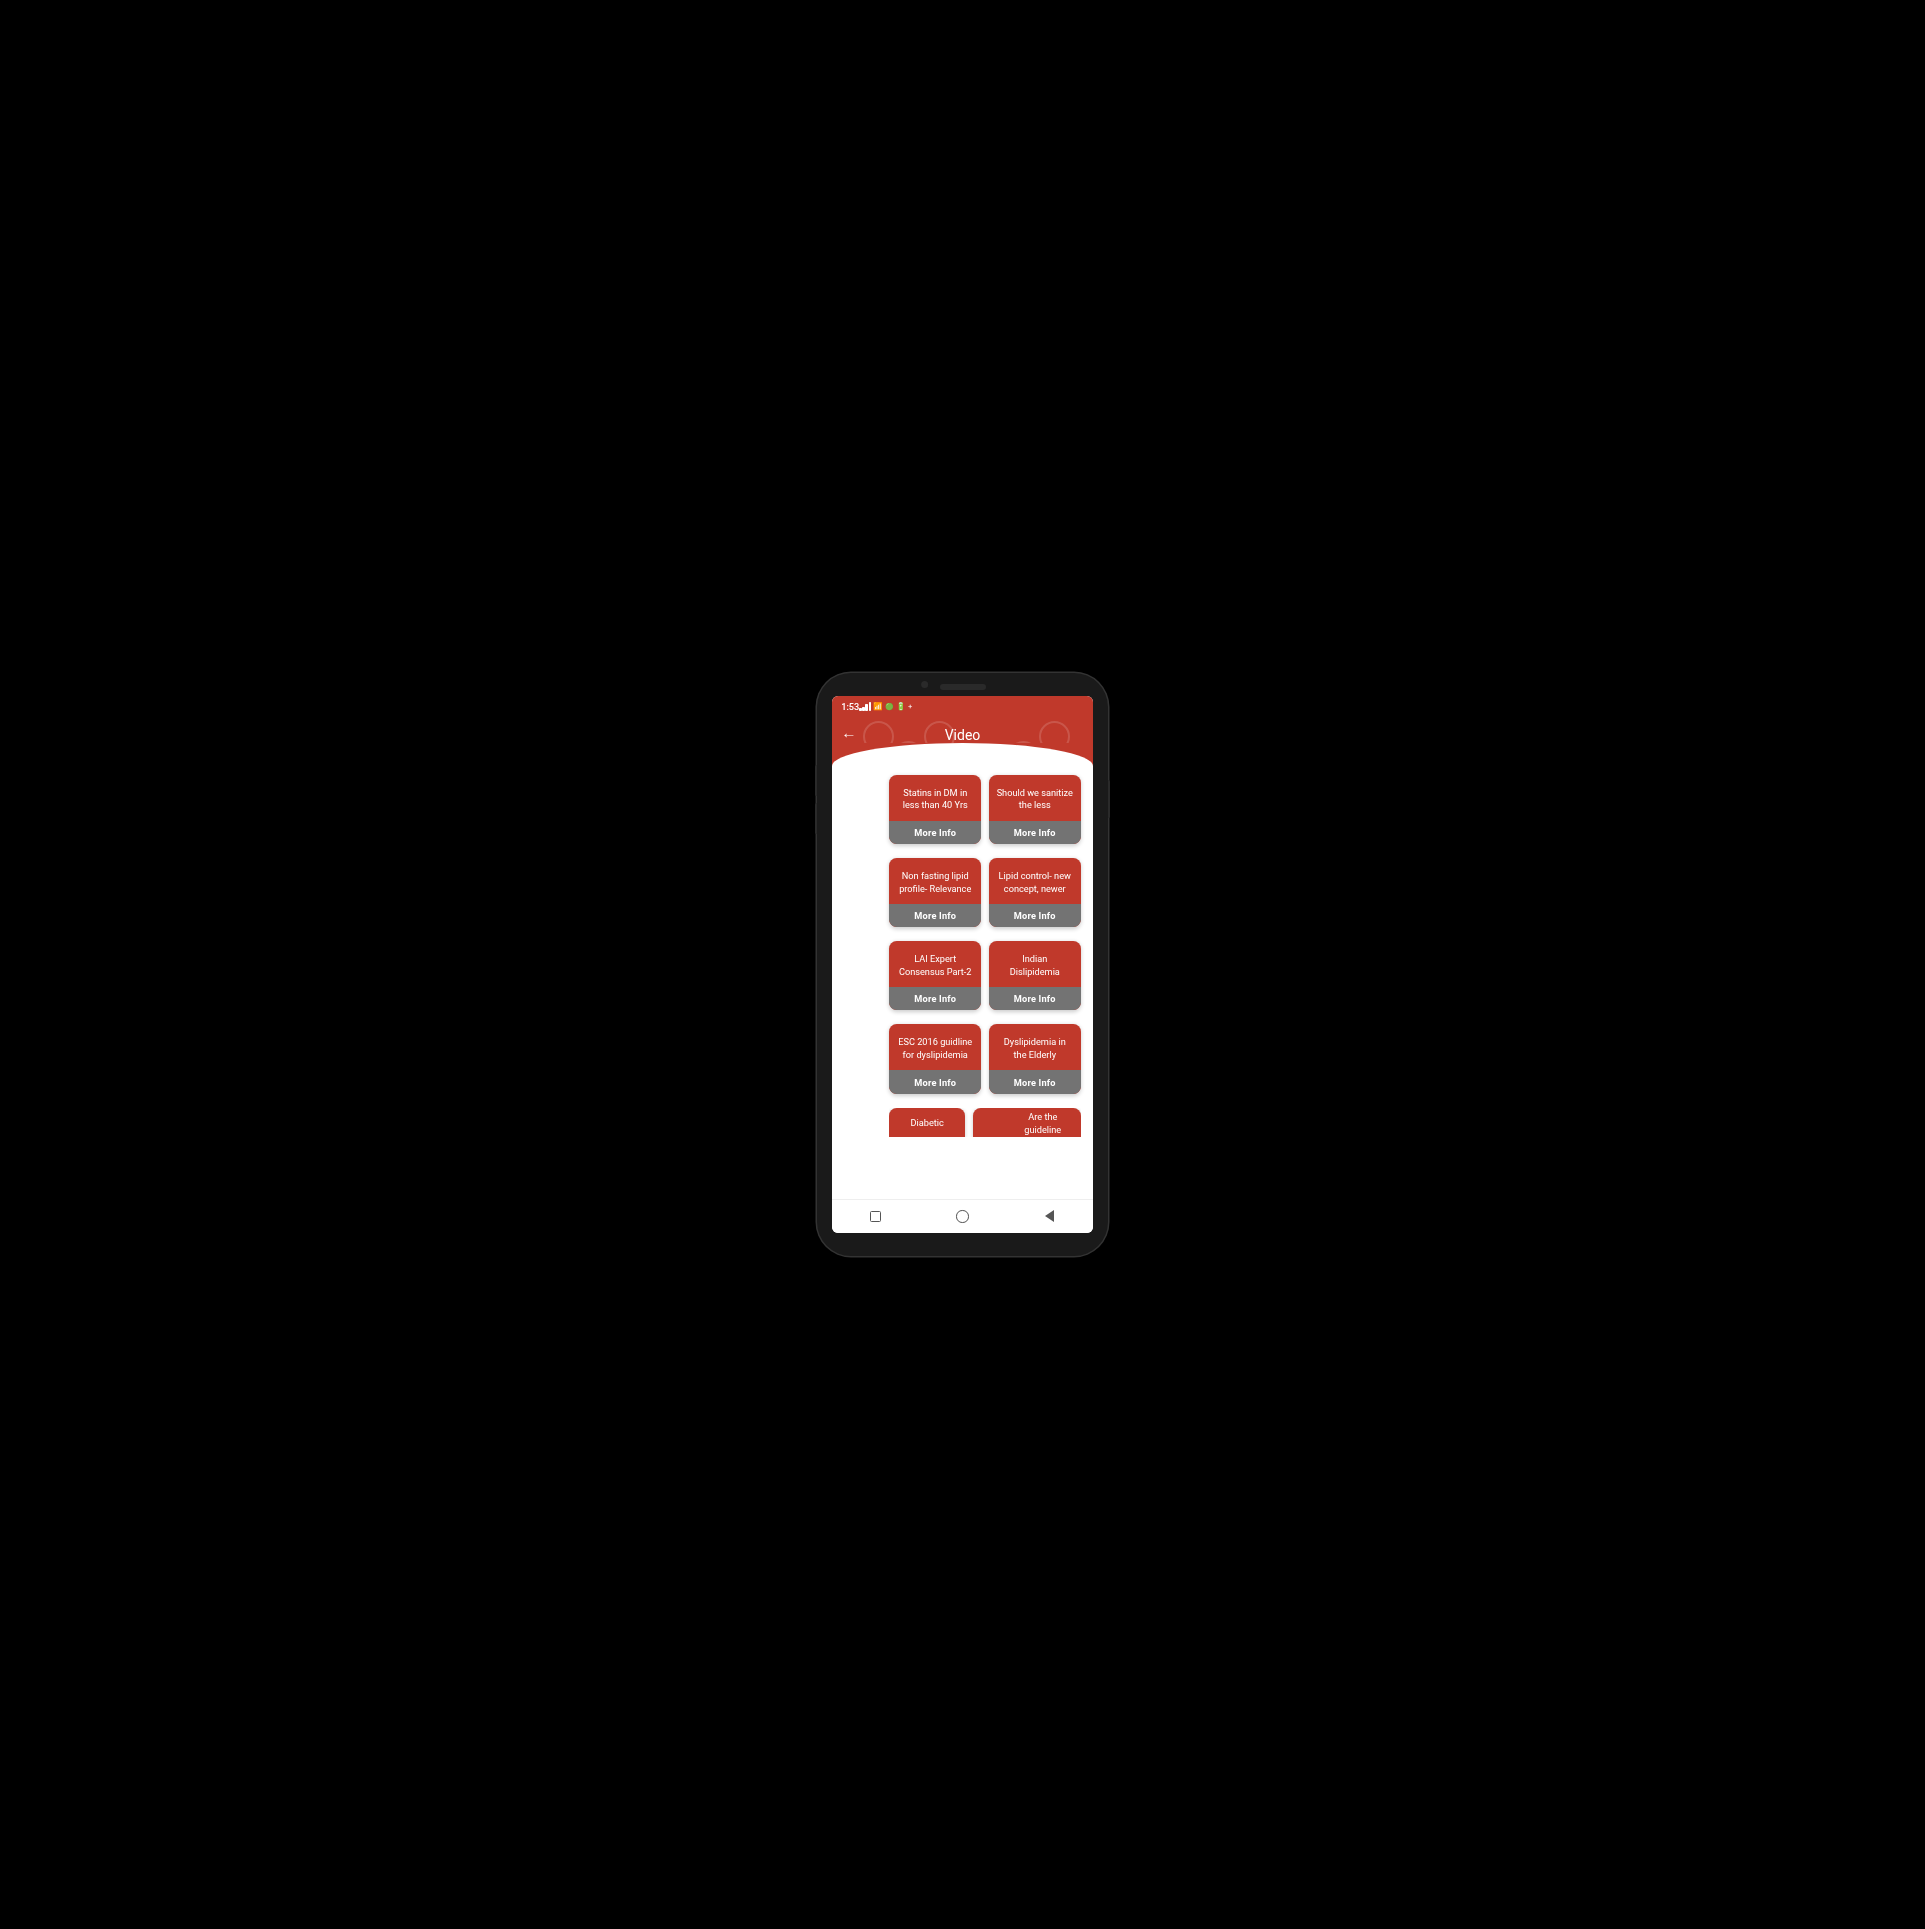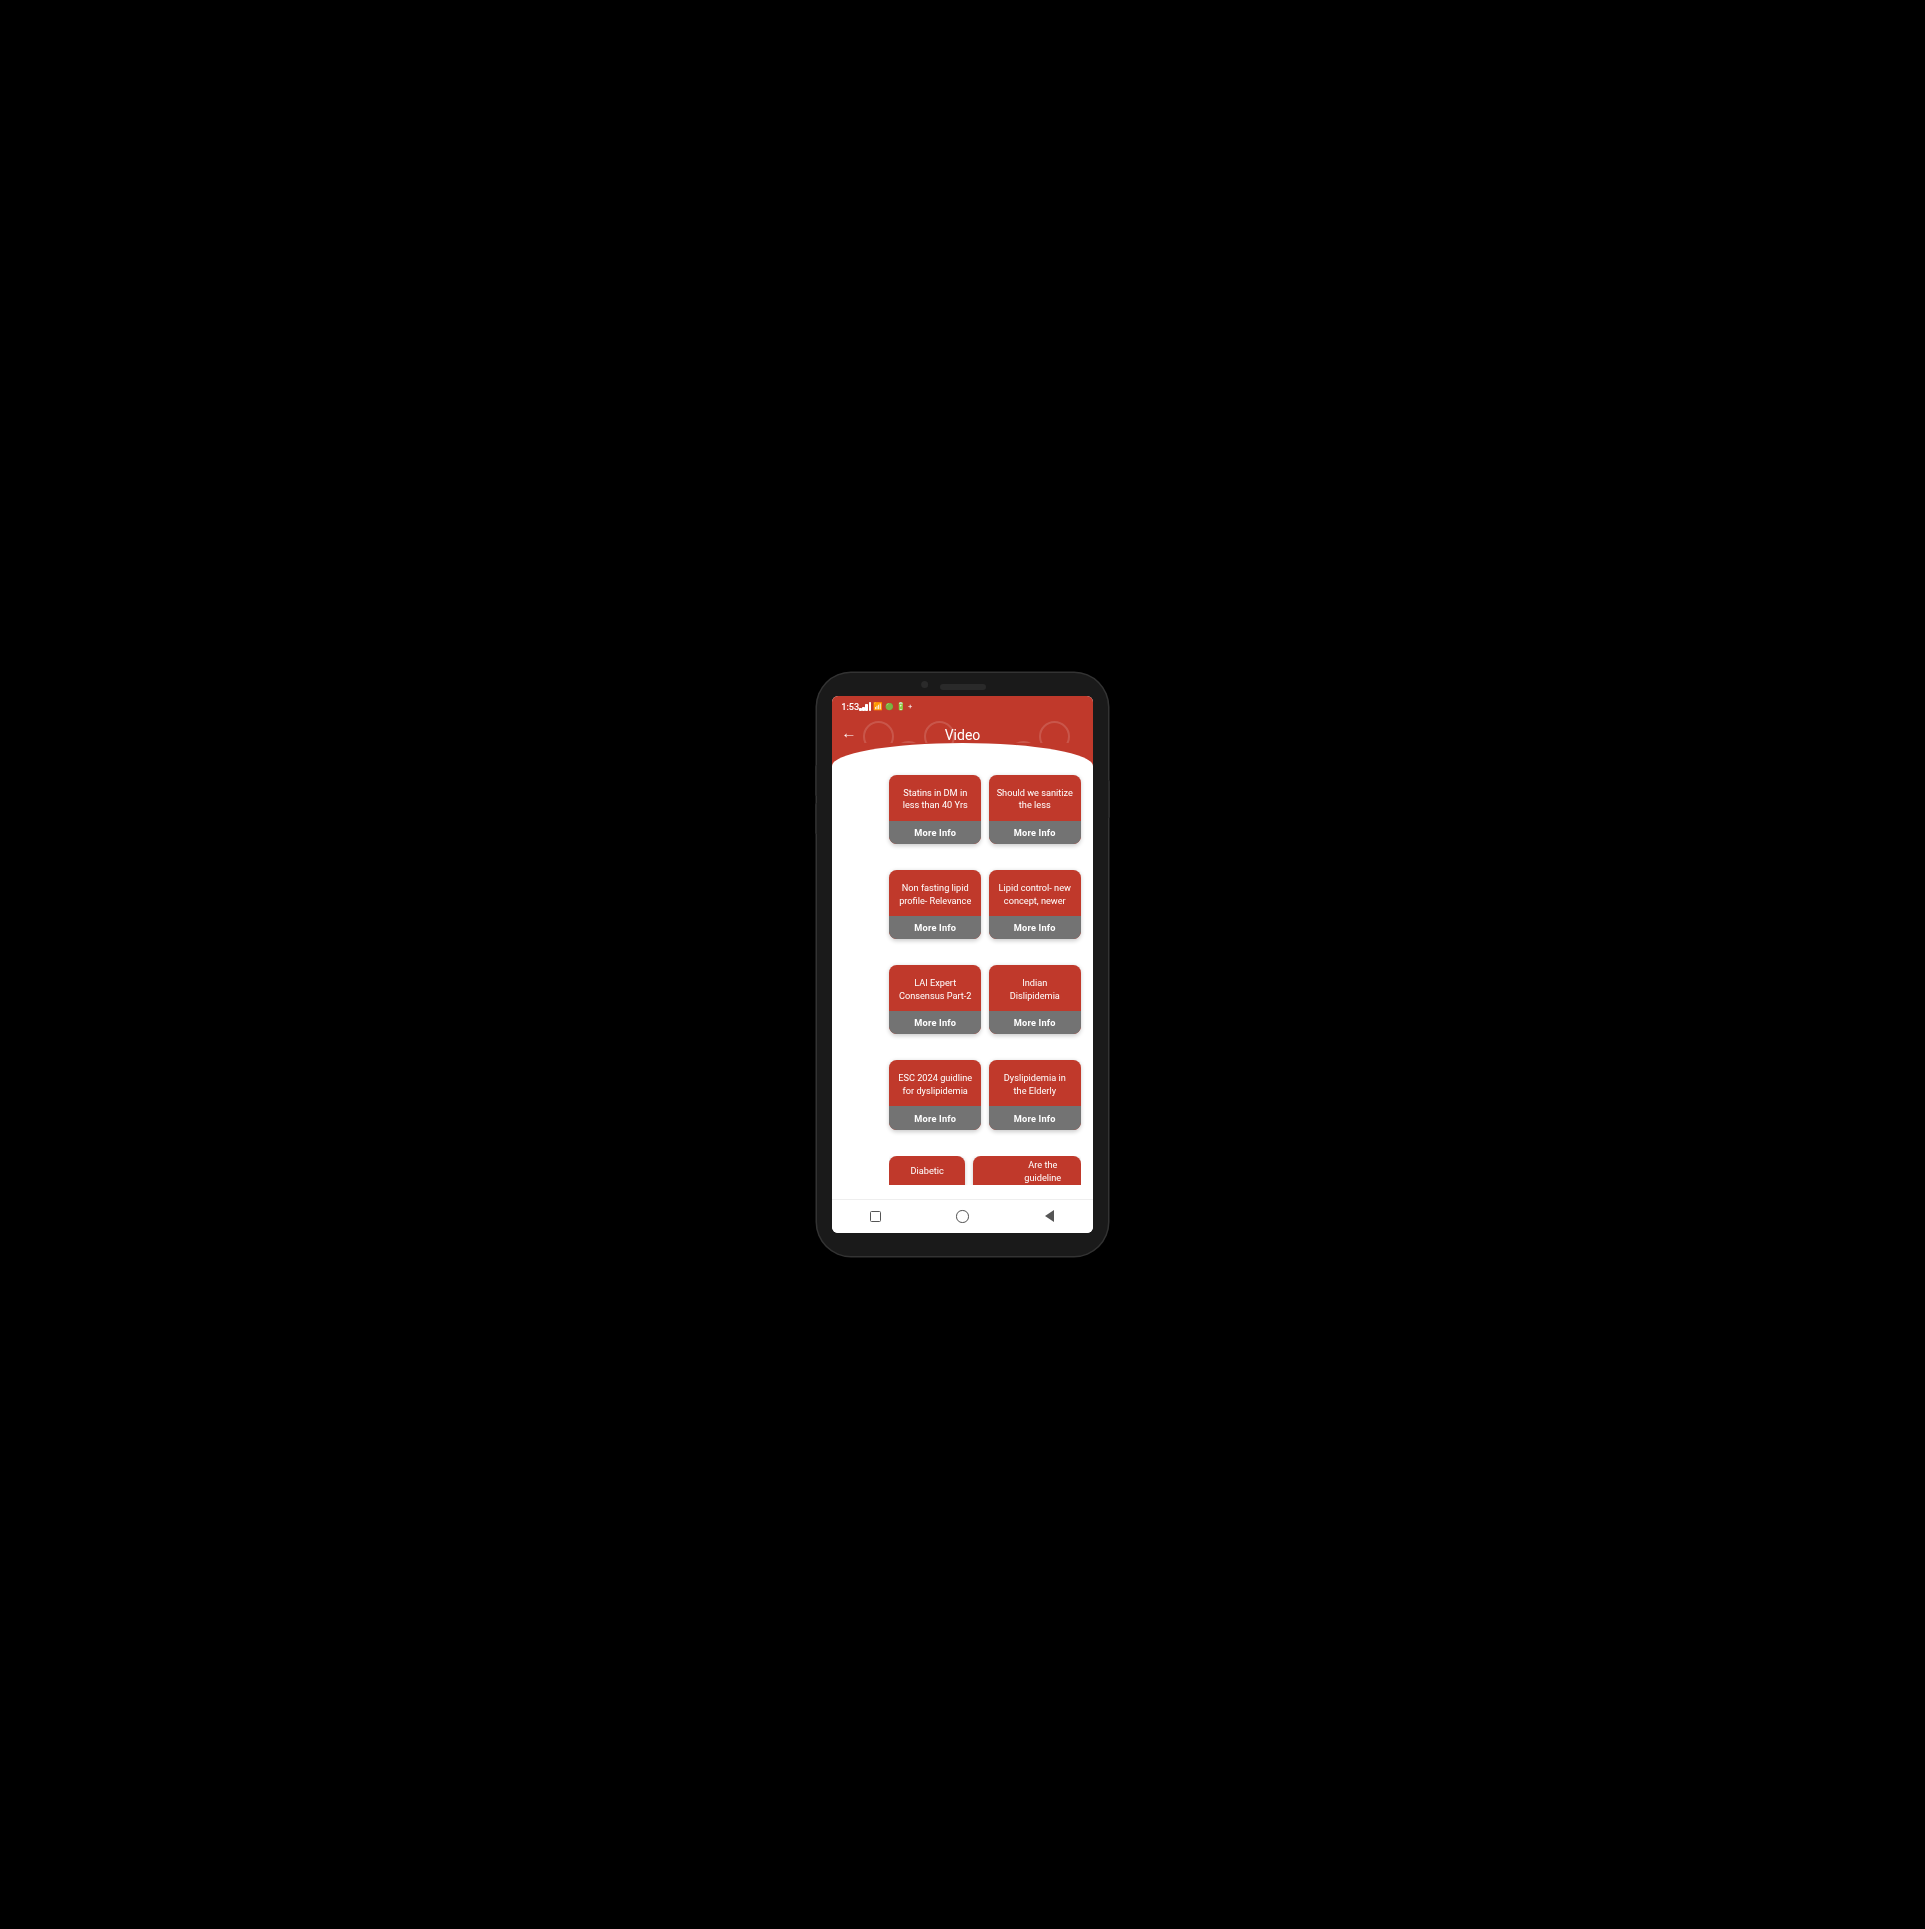--- a/index.html
+++ b/index.html
@@ -172,21 +172,21 @@
     }
 
     
     .content-area {
       background: #fff;
       flex: 1;
       overflow-y: auto;
       padding: 9.2px 12.3px;
       display: flex;
       flex-direction: column;
-      gap: 26px;
+      gap: 14px;
       margin-left: 45px;
     }
     .content-area::-webkit-scrollbar { display: none; }
 
     
     .card-row {
       display: flex;
       gap: 7.7px;
     }
 
@@ -348,21 +348,21 @@
           <div class="card-title-area">
             <span class="card-title">Indian Dislipidemia</span>
           </div>
           <div class="card-btn">More Info</div>
         </div>
       </div>
 
       <div class="card-row">
         <div class="video-card">
           <div class="card-title-area">
-            <span class="card-title">ESC 2024 guidline for dyslipidemia</span>
+            <span class="card-title">ESC 2016 guidline for dyslipidemia</span>
           </div>
           <div class="card-btn">More Info</div>
         </div>
         <div class="video-card">
           <div class="card-title-area">
             <span class="card-title">Dyslipidemia in the Elderly</span>
           </div>
           <div class="card-btn">More Info</div>
         </div>
       </div>

